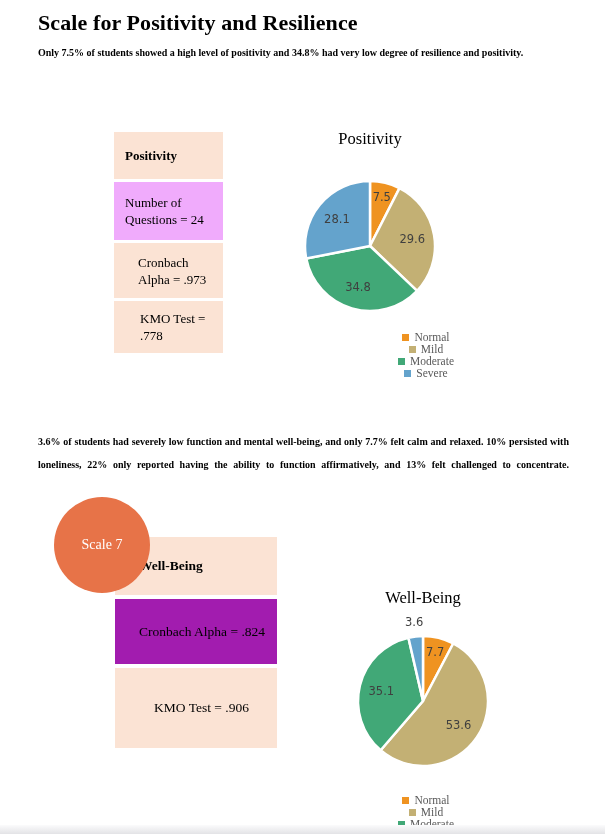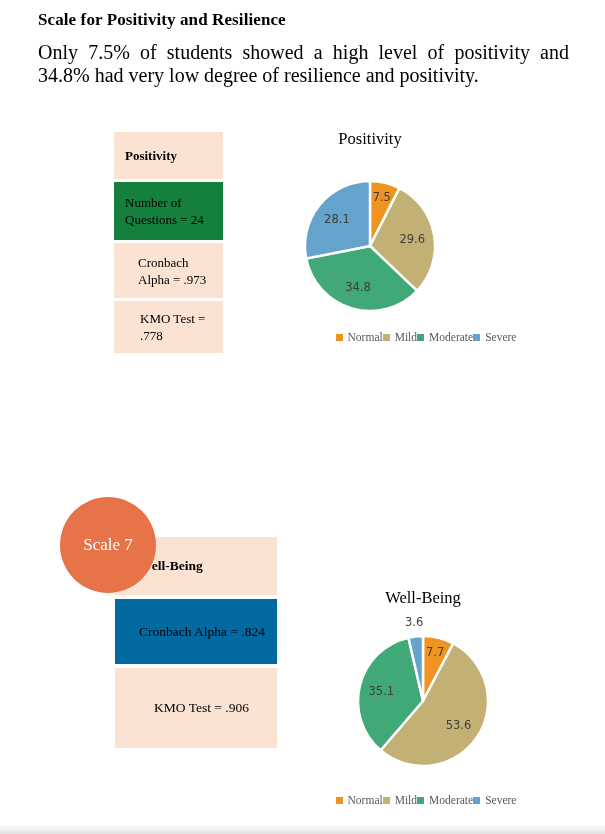--- a/index.html
+++ b/index.html
@@ -1,32 +1,32 @@
 <!DOCTYPE html>
 <html><head>
 <meta charset="utf-8">
 <style>
   html,body{margin:0;padding:0;background:#fff;}
   .page{
     position:relative;width:605px;height:834px;background:#ffffff;
     font-family:"Liberation Serif",serif;color:#000;overflow:hidden;
   }
-  .heading{position:absolute;left:38px;font-size:17px;font-weight:bold;letter-spacing:.1px;}
+  .heading{position:absolute;left:38px;font-size:22px;font-weight:bold;letter-spacing:.1px;}
   #heading1{top:10px;}
   #heading2{top:395px;}
-  .para{position:absolute;left:38px;width:531px;font-size:20px;line-height:23px;text-align:justify;}
+  .para{position:absolute;left:38px;width:531px;font-size:10px;line-height:23px;text-align:justify;font-weight:bold;}
   #para1{top:41px;}
   #para2{top:430px;text-align-last:justify;}
   .badge{
     position:absolute;border-radius:50%;color:#fff;z-index:3;
     display:flex;align-items:center;justify-content:center;text-align:center;
     white-space:pre-line;font-family:"Liberation Serif",serif;
   }
   #badge1{left:42px;top:104px;width:86px;height:86px;font-size:16.5px;line-height:20px;}
-  #badge2{left:60px;top:497px;width:96px;height:96px;font-size:17px;}
+  #badge2{left:54px;top:497px;width:96px;height:96px;font-size:14px;}
   .stats-table{position:absolute;display:flex;flex-direction:column;z-index:1;}
   #table1{left:114px;top:132px;width:109px;gap:3px;}
   #table2{left:115px;top:537px;width:162px;gap:4px;}
   .cell{display:flex;align-items:center;box-sizing:border-box;}
   #table1 .cell{padding:4px 6px 4px 11px;font-size:13px;line-height:17px;}
   #table2 .cell{padding:4px 8px 4px 24px;font-size:13.5px;line-height:18px;}
   .cell.header{font-weight:bold;font-size:14px;}
   #table1 .cell:nth-child(1){height:47px;}
   #table1 .cell:nth-child(2){height:58px;}
   #table1 .cell:nth-child(3){height:55px;padding-left:24px;}
@@ -37,42 +37,42 @@
   #table2 .cell:nth-child(4){height:66px;}
   .chart-title{position:absolute;width:180px;text-align:center;font-size:16.5px;}
   #title0{left:280px;top:129px;}
   #title1{left:333px;top:588px;}
   .pie-svg{position:absolute;}
   #pie0{left:285px;top:161px;}
   #pie1{left:333px;top:611px;}
   .slice-label{font-family:"DejaVu Sans",sans-serif;font-size:11.5px;fill:#3F3F3F;}
   .legend{
     position:absolute;left:270px;width:312px;display:flex;justify-content:center;
-    align-items:center;font-size:11.5px;color:#595959;
+    align-items:center;font-size:11.5px;color:#595959;flex-direction:column;
   }
   #legend0{top:331px;}
   #legend1{top:794px;}
   .legend-item{display:flex;align-items:center;gap:5px;}
   .swatch{width:7px;height:7px;display:inline-block;flex:none;}
   .page-bottom{position:absolute;left:0;bottom:0;width:100%;height:9px;
     background:linear-gradient(#fbfbfc,#e3e3e6);}
 </style>
 </head>
 <body>
 
 <div class="page">
 
   <div class="heading" id="heading1">Scale for Positivity and Resilience</div>
 
   <div class="para" id="para1">Only 7.5% of students showed a high level of positivity and 34.8% had very low degree of resilience and positivity.</div>
 
 
   <div class="stats-table" id="table1">
       <div class="cell header" style="background: rgb(251, 227, 212);">Positivity</div>
-      <div class="cell" style="background: #15803d;">Number of Questions = 24</div>
+      <div class="cell" style="background: #f0abfc;">Number of Questions = 24</div>
       <div class="cell" style="background: rgb(251, 227, 212);">Cronbach Alpha = .973</div>
       <div class="cell" style="background: rgb(251, 227, 212);">KMO Test = .778</div>
     </div>
 
   <div class="chart-title" id="title0">Positivity</div>
 
   <svg class="pie-svg" id="pie0" width="170" height="170" viewBox="-85 -85 170 170">
       <path d="M0 0 L0.00 -65.00 A65 65 0 0 1 29.51 -57.92 Z" fill="#EF9321" stroke="#ffffff" stroke-width="2.5" stroke-linejoin="round"></path>
       <path d="M0 0 L29.51 -57.92 A65 65 0 0 1 47.10 44.79 Z" fill="#C3B074" stroke="#ffffff" stroke-width="2.5" stroke-linejoin="round"></path>
       <path d="M0 0 L47.10 44.79 A65 65 0 0 1 -63.77 12.58 Z" fill="#41A877" stroke="#ffffff" stroke-width="2.5" stroke-linejoin="round"></path>
@@ -96,26 +96,27 @@
         <span class="swatch" style="background: rgb(65, 168, 119);"></span>
         <span>Moderate</span>
       </span>
       <span class="legend-item">
         <span class="swatch" style="background: rgb(100, 163, 204);"></span>
         <span>Severe</span>
       </span>
     </div>
 
 
+  <div class="para" id="para2">3.6% of students had severely low function and mental well-being, and only 7.7% felt calm and relaxed. 10% persisted with loneliness, 22% only reported having the ability to function affirmatively, and 13% felt challenged to concentrate.</div>
 
   <div class="badge" id="badge2" style="background: rgb(231, 115, 72);">Scale 7</div>
 
   <div class="stats-table" id="table2">
       <div class="cell header" style="background: rgb(251, 227, 212);">Well-Being</div>
-      <div class="cell" style="background: #0369a1;">Cronbach Alpha = .824</div>
+      <div class="cell" style="background: #a21caf;">Cronbach Alpha = .824</div>
       <div class="cell" style="background: rgb(251, 227, 212); padding-left: 39px;">KMO Test = .906</div>
     </div>
 
   <div class="chart-title" id="title1">Well-Being</div>
 
   <svg class="pie-svg" id="pie1" width="180" height="180" viewBox="-90 -90 180 180">
       <path d="M0 0 L0.00 -65.00 A65 65 0 0 1 30.23 -57.54 Z" fill="#EF9321" stroke="#ffffff" stroke-width="2.5" stroke-linejoin="round"></path>
       <path d="M0 0 L30.23 -57.54 A65 65 0 1 1 -42.37 49.29 Z" fill="#C3B074" stroke="#ffffff" stroke-width="2.5" stroke-linejoin="round"></path>
       <path d="M0 0 L-42.37 49.29 A65 65 0 0 1 -14.58 -63.34 Z" fill="#41A877" stroke="#ffffff" stroke-width="2.5" stroke-linejoin="round"></path>
       <path d="M0 0 L-14.58 -63.34 A65 65 0 0 1 -0.00 -65.00 Z" fill="#64A3CC" stroke="#ffffff" stroke-width="2.5" stroke-linejoin="round"></path>

